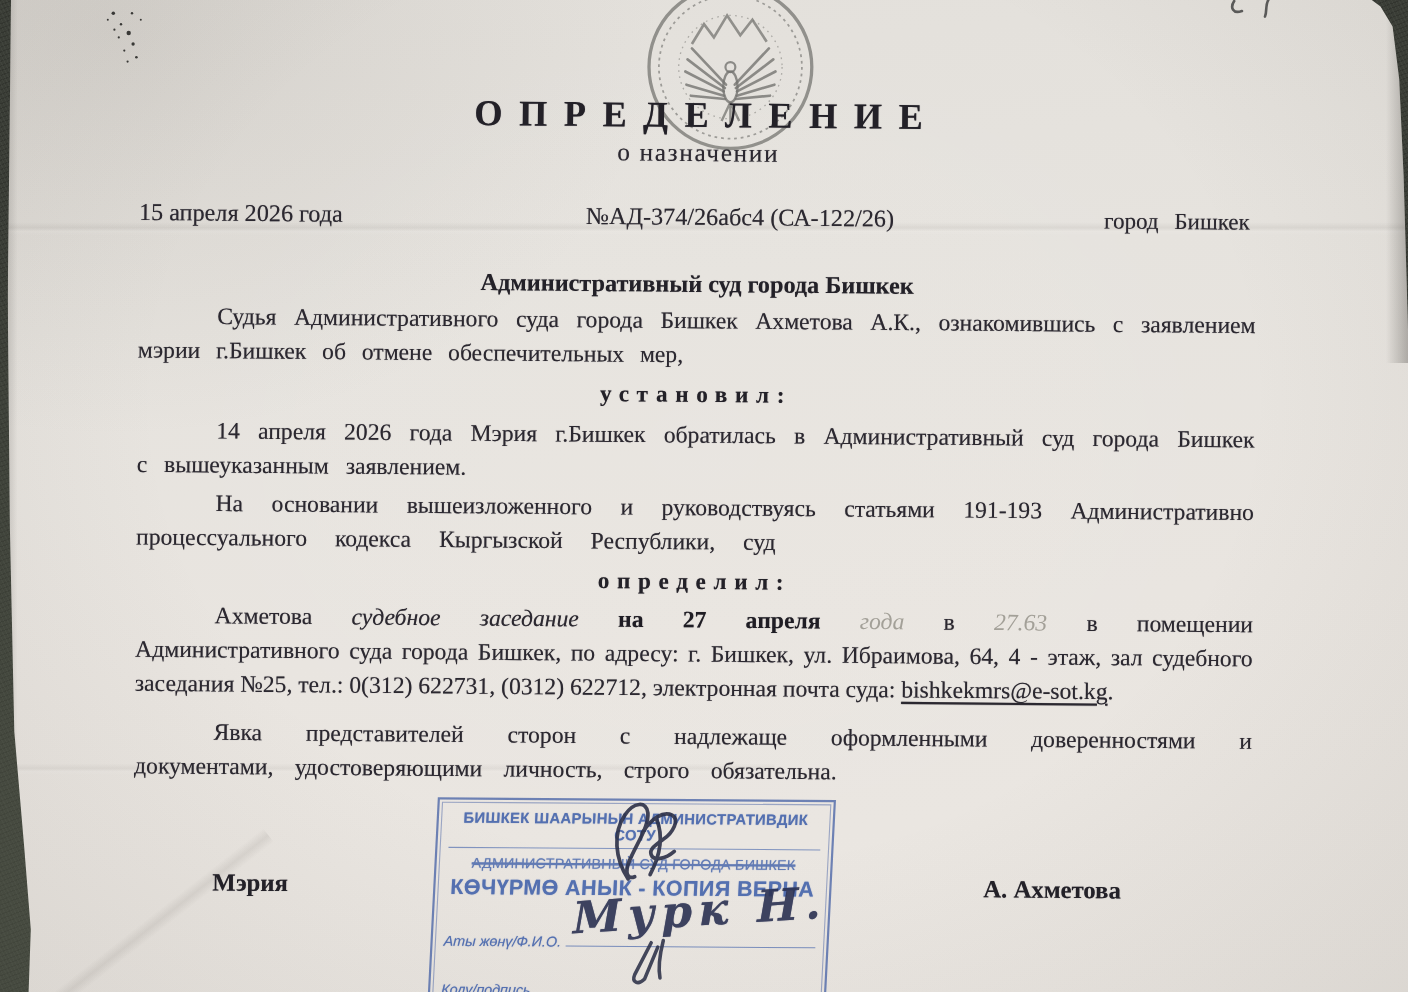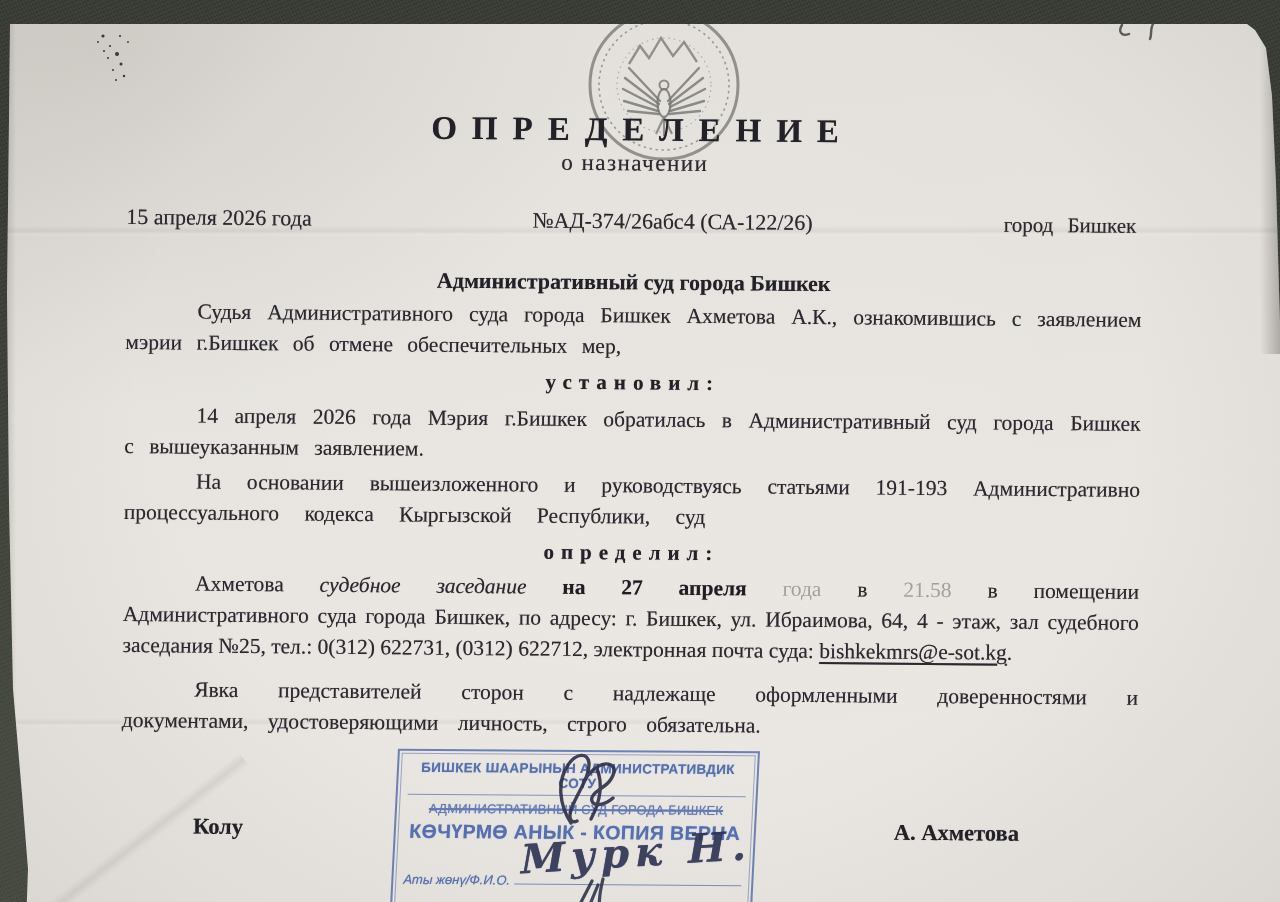--- a/index.html
+++ b/index.html
@@ -15,21 +15,20 @@
   }
 
   .paper {
     position: absolute; inset: 0;
     clip-path: polygon(10px 0, 1247px 0, 1255px 6px, 1266px 24px, 1272px 72px, 1276px 160px, 1280px 300px,
                        1280px 902px, 26px 902px, 28px 845px, 22px 770px, 13px 665px, 9px 480px, 7px 270px, 9px 95px);
     background:
       radial-gradient(ellipse at 8% 3%, rgba(120,114,106,.14) 0%, transparent 30%),
       radial-gradient(ellipse at 50% 45%, rgba(255,255,255,.05) 0%, transparent 70%),
       linear-gradient(175deg, #e3e0db 0%, #e6e3de 30%, #e9e5e0 62%, #ebe7e2 100%);
-    margin-top: 24px;
   }
   .paper::after {
     content: ''; position: absolute; inset: 0; pointer-events: none;
     background: radial-gradient(ellipse at 50% 40%, transparent 55%, rgba(82,76,68,.10) 100%);
   }
 
   .crease-h   { position: absolute; left: 0; right: 0; top: 202px; height: 12px; z-index: 1;
                 background: linear-gradient(180deg, transparent, rgba(64,58,52,.07) 42%, rgba(255,255,255,.07) 70%, transparent); }
   .crease-h2  { position: absolute; left: 0; width: 55%; top: 694px; height: 10px; z-index: 1;
                 background: linear-gradient(180deg, transparent, rgba(64,58,52,.06) 45%, rgba(255,255,255,.06) 75%, transparent); }
@@ -62,21 +61,21 @@
 
   p.para { margin: 0; text-align: justify; text-indent: 72px; }
   p.intro       { margin-top: 3px;  word-spacing: 9px; }
   .sec-heading  { text-align: center; font-weight: 700; font-size: 21px; letter-spacing: 7px; margin-top: 5px; color: #232128; }
   p.filing      { margin-top: 6px;  word-spacing: 10px; }
   p.legal       { margin-top: 4px;  word-spacing: 20px; }
   p.ruling      { margin-top: 4px; }
   .ws-wide      { word-spacing: 17px; }
   p.attendance  { margin-top: 13px; word-spacing: 14px; }
 
-  .faint { color: #a3a098; text-shadow: none; }
+  .faint { color: #a3a098; text-shadow: none; font-style: italic; }
   .email { text-decoration: underline; text-underline-offset: 4px; text-decoration-thickness: 1.5px; }
   b { color: #1f1d24; }
 
   .sig-row { display: flex; justify-content: space-between; align-items: baseline;
              margin-top: 74px; padding: 0 118px 0 72px; font-weight: 700; font-size: 22.5px; color: #232128; }
 
   
   .emblem { position: absolute; left: 585px; top: -18px; z-index: 2; opacity: .82; filter: blur(.3px); }
 
   
@@ -166,29 +165,29 @@
 
       <p class="para legal">На основании вышеизложенного и руководствуясь статьями 191-193 Административно процессуального кодекса Кыргызской Республики, суд</p>
 
       <div class="sec-heading">определил:</div>
 
       <p class="para ruling"><span class="ws-wide"><span>Ахметова</span>
           <i>судебное заседание</i>
           <b>на 27 апреля</b>
           <span class="faint">года</span>
           <span>в</span>
-          <span class="faint">21.58</span>
+          <span class="faint">27.63</span>
           <span>в помещении</span></span>
         <span>Административного суда города Бишкек, по адресу: г. Бишкек, ул. Ибраимова, 64, 4 - этаж, зал судебного заседания №25, тел.: 0(312) 622731, (0312) 622712, электронная почта суда:</span>
         <span class="email">bishkekmrs@e-sot.kg</span><span>.</span></p>
 
       <p class="para attendance">Явка представителей сторон с надлежаще оформленными доверенностями и документами, удостоверяющими личность, строго обязательна.</p>
 
       <div class="sig-row">
-        <span>Колу</span>
+        <span>Мэрия</span>
         <span>А. Ахметова</span>
       </div>
     </div>
 
     <div class="stamp">
       <div class="stamp-l1">БИШКЕК ШААРЫНЫН АДМИНИСТРАТИВДИК СОТУ</div>
       <div class="stamp-l2">АДМИНИСТРАТИВНЫЙ СУД ГОРОДА БИШКЕК</div>
       <div class="stamp-l3">КӨЧҮРМӨ АНЫК - КОПИЯ ВЕРНА</div>
       <div class="stamp-field name">
         <span>Аты жөнү/Ф.И.О.</span>

